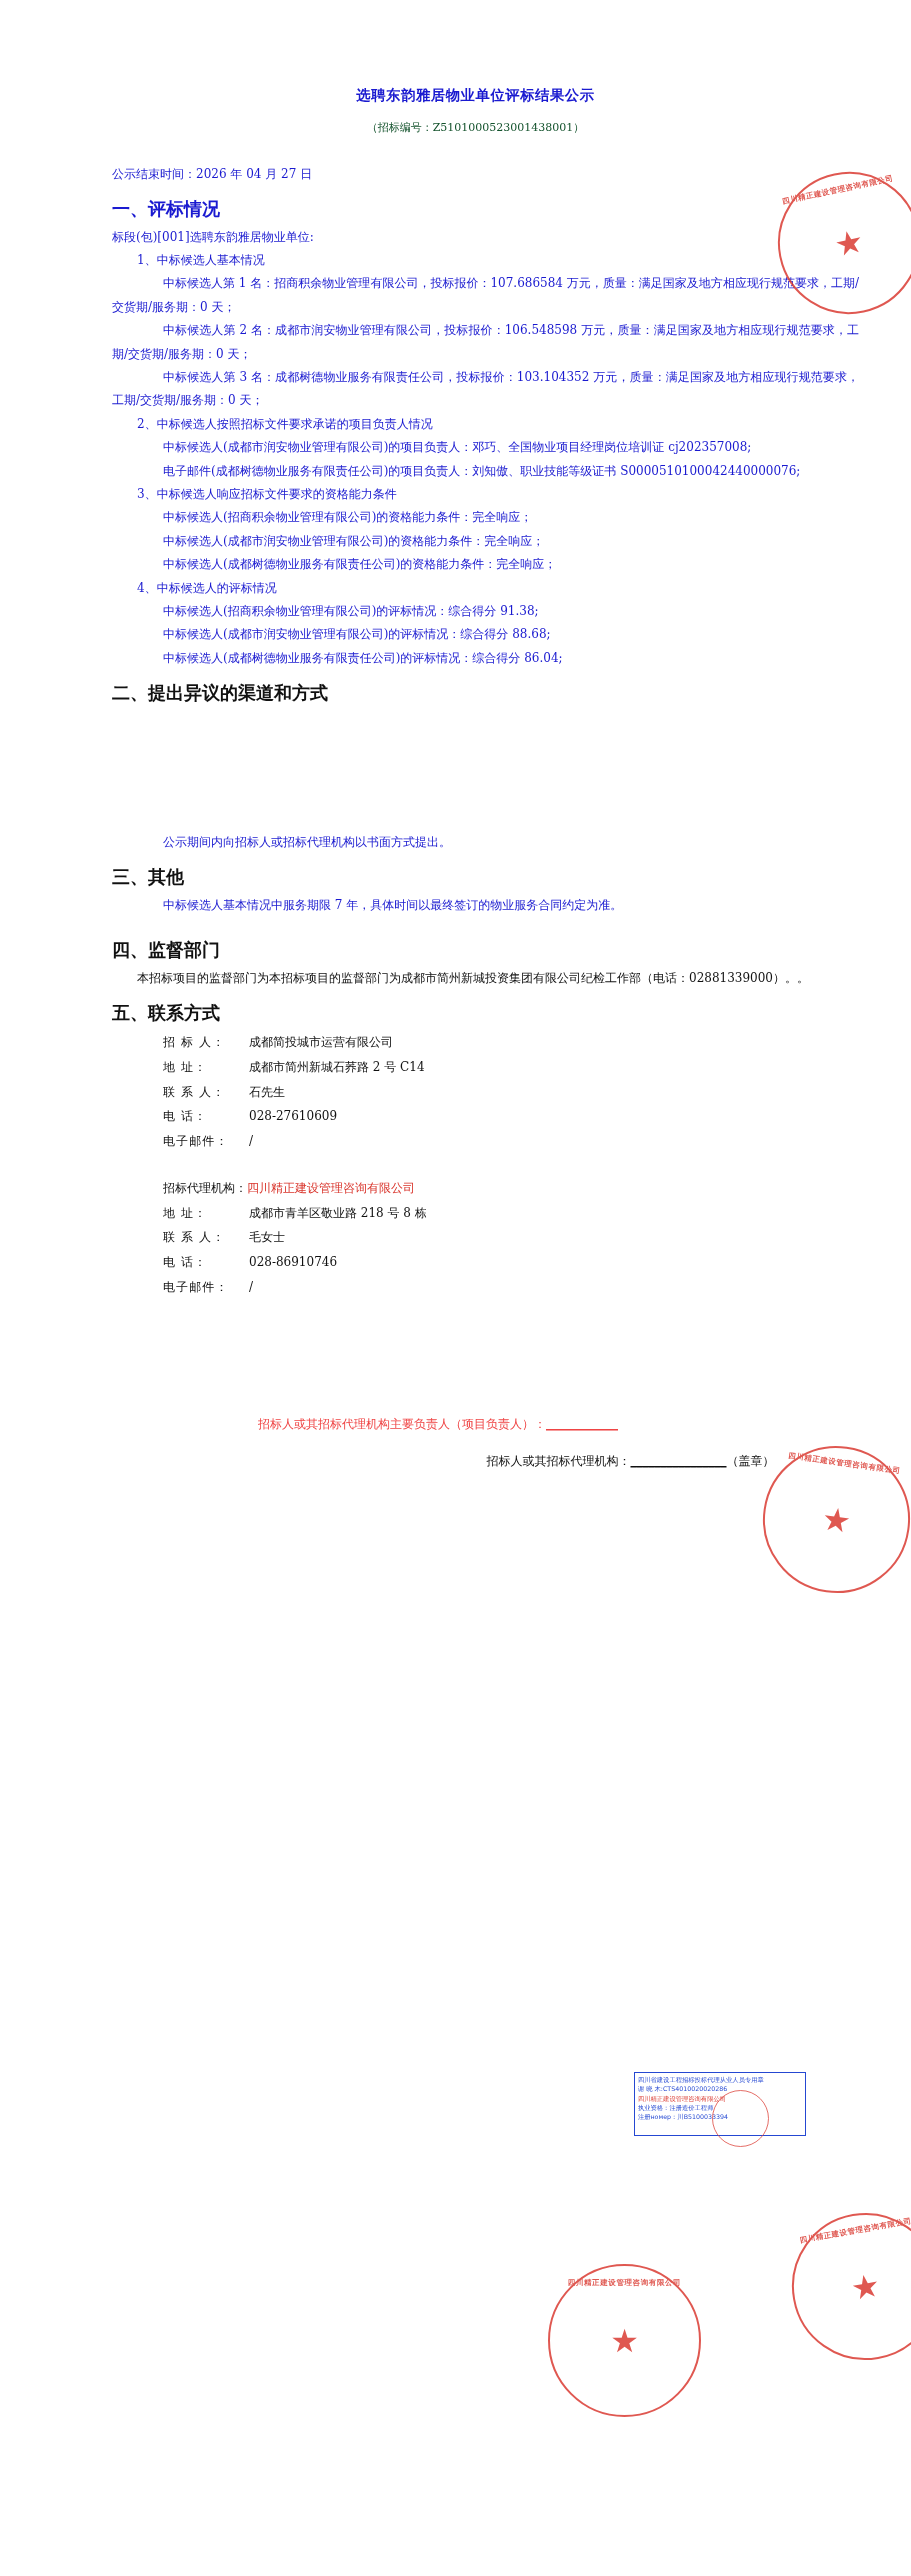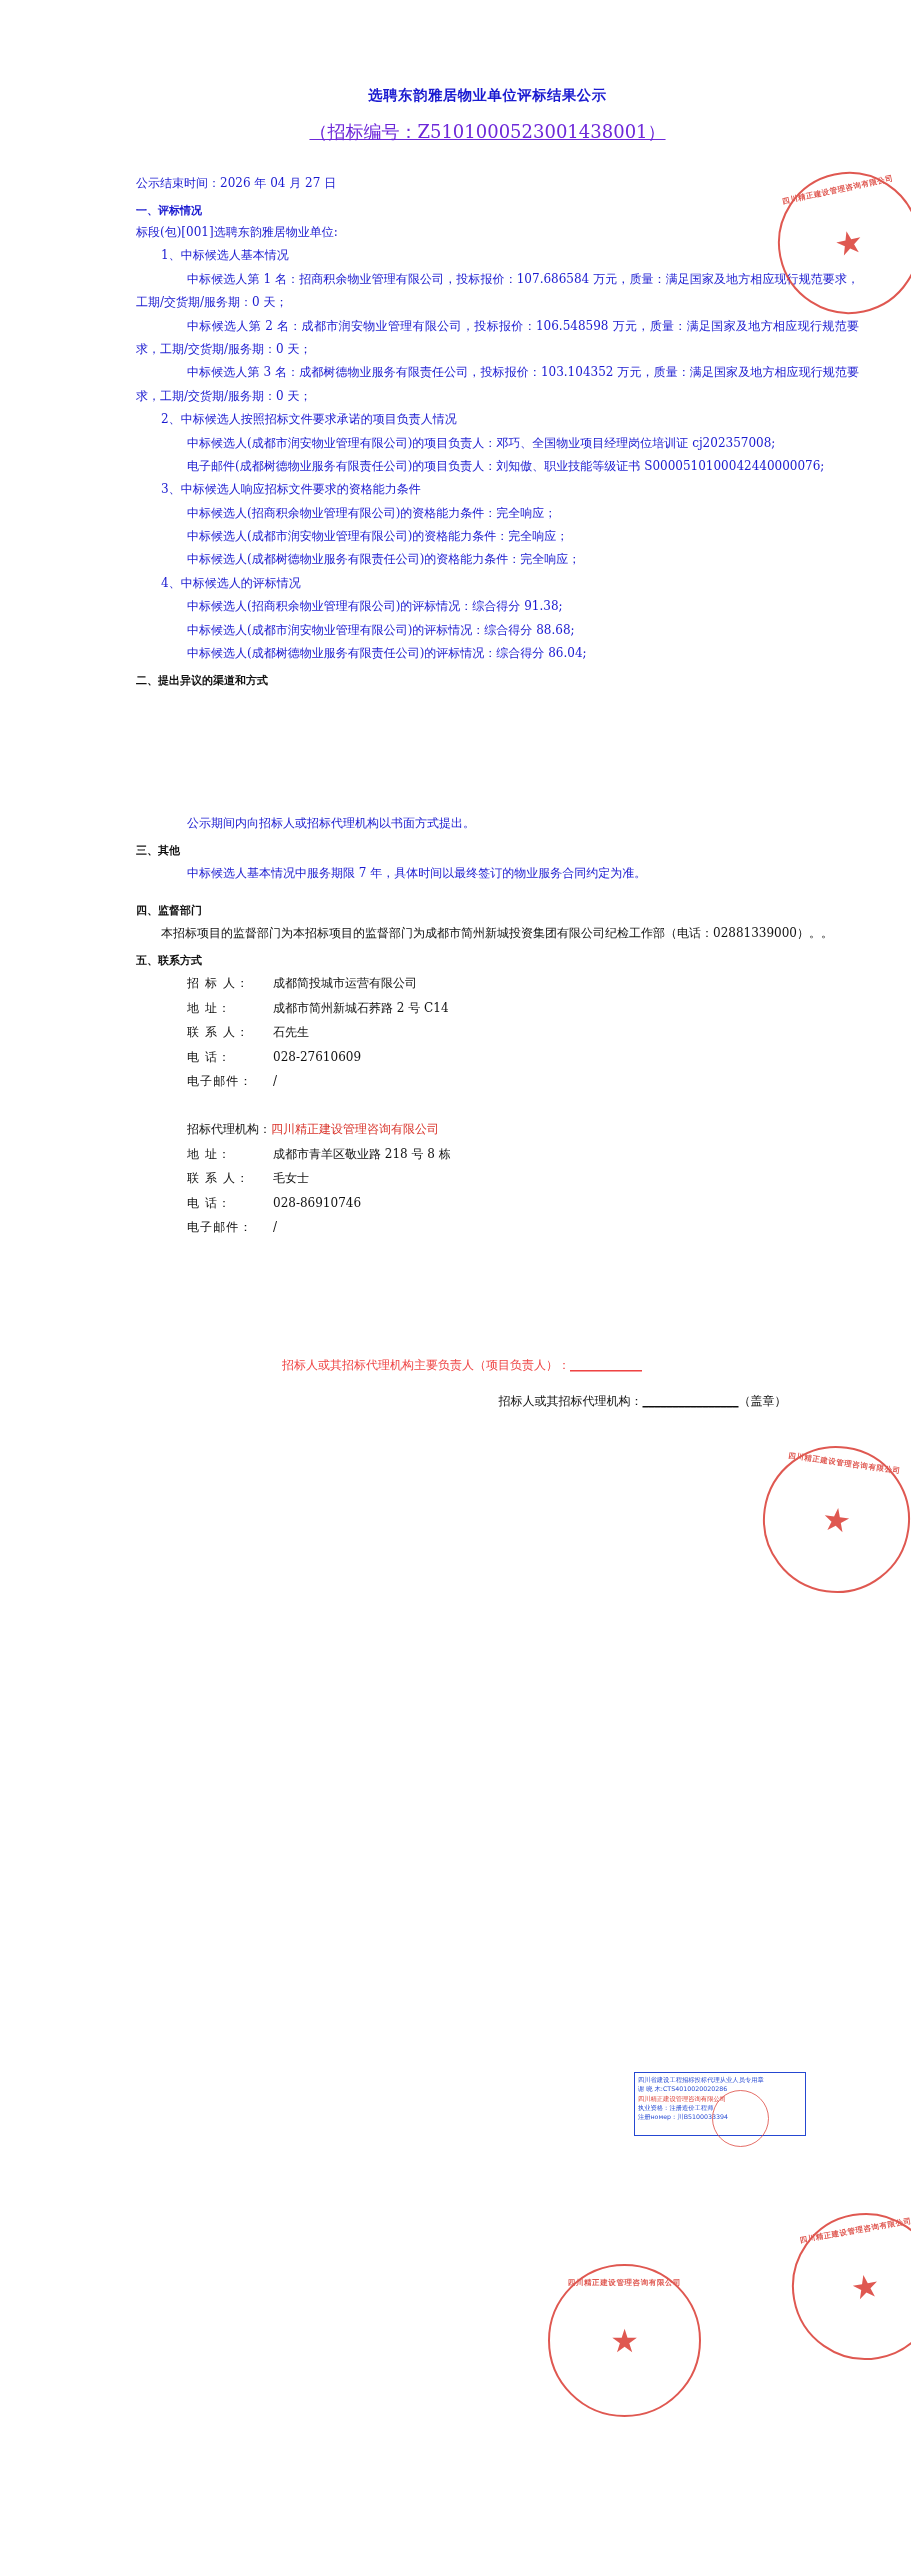--- a/index.html
+++ b/index.html
@@ -16,55 +16,54 @@
     height: 2576px;
     background: #ffffff;
     overflow: hidden;
   }
   .doc {
     position: absolute;
     left: 0;
     top: 0;
     width: 911px;
     box-sizing: border-box;
-    padding: 86px 52px 0 116px;
+    padding: 86px 52px 0 92px;
   }
   .title {
     text-align: center;
     color: #1a1ad0;
     font-size: 14.3px;
     font-weight: bold;
     letter-spacing: 0.6px;
     font-family: "DejaVu Serif", "Liberation Serif", serif;
     margin-bottom: 15px;
   }
   .subtitle {
     text-align: center;
-    color: #6d28d9;
-    font-size: 18px;
+    color: #14532d;
+    font-size: 11px;
     font-family: "DejaVu Serif", "Liberation Serif", serif;
     margin-bottom: 27.6px;
-    text-decoration: underline;
   }
   .blk {
     color: #1a1ad0;
     font-family: "DejaVu Serif", "Liberation Serif", serif;
     font-size: 12px;
     line-height: 1.95;
     text-align: justify;
     margin-left: 20px;
   }
   .black {
     color: #111111;
   }
   .ind1 { text-indent: 25px; }
   .ind2 { text-indent: 51px; }
   .sec {
     font-weight: bold;
-    font-size: 11px;
+    font-size: 18px;
     margin-top: 4.6px;
   }
   .sec.black { color: #111111; }
   .spacer-lg { height: 121px; }
   .spacer-md { height: 23px; }
   .spacer-sm { height: 10.3px; }
   .contact-row {
     display: flex;
     margin-left: 51px;
     line-height: 2.05;

